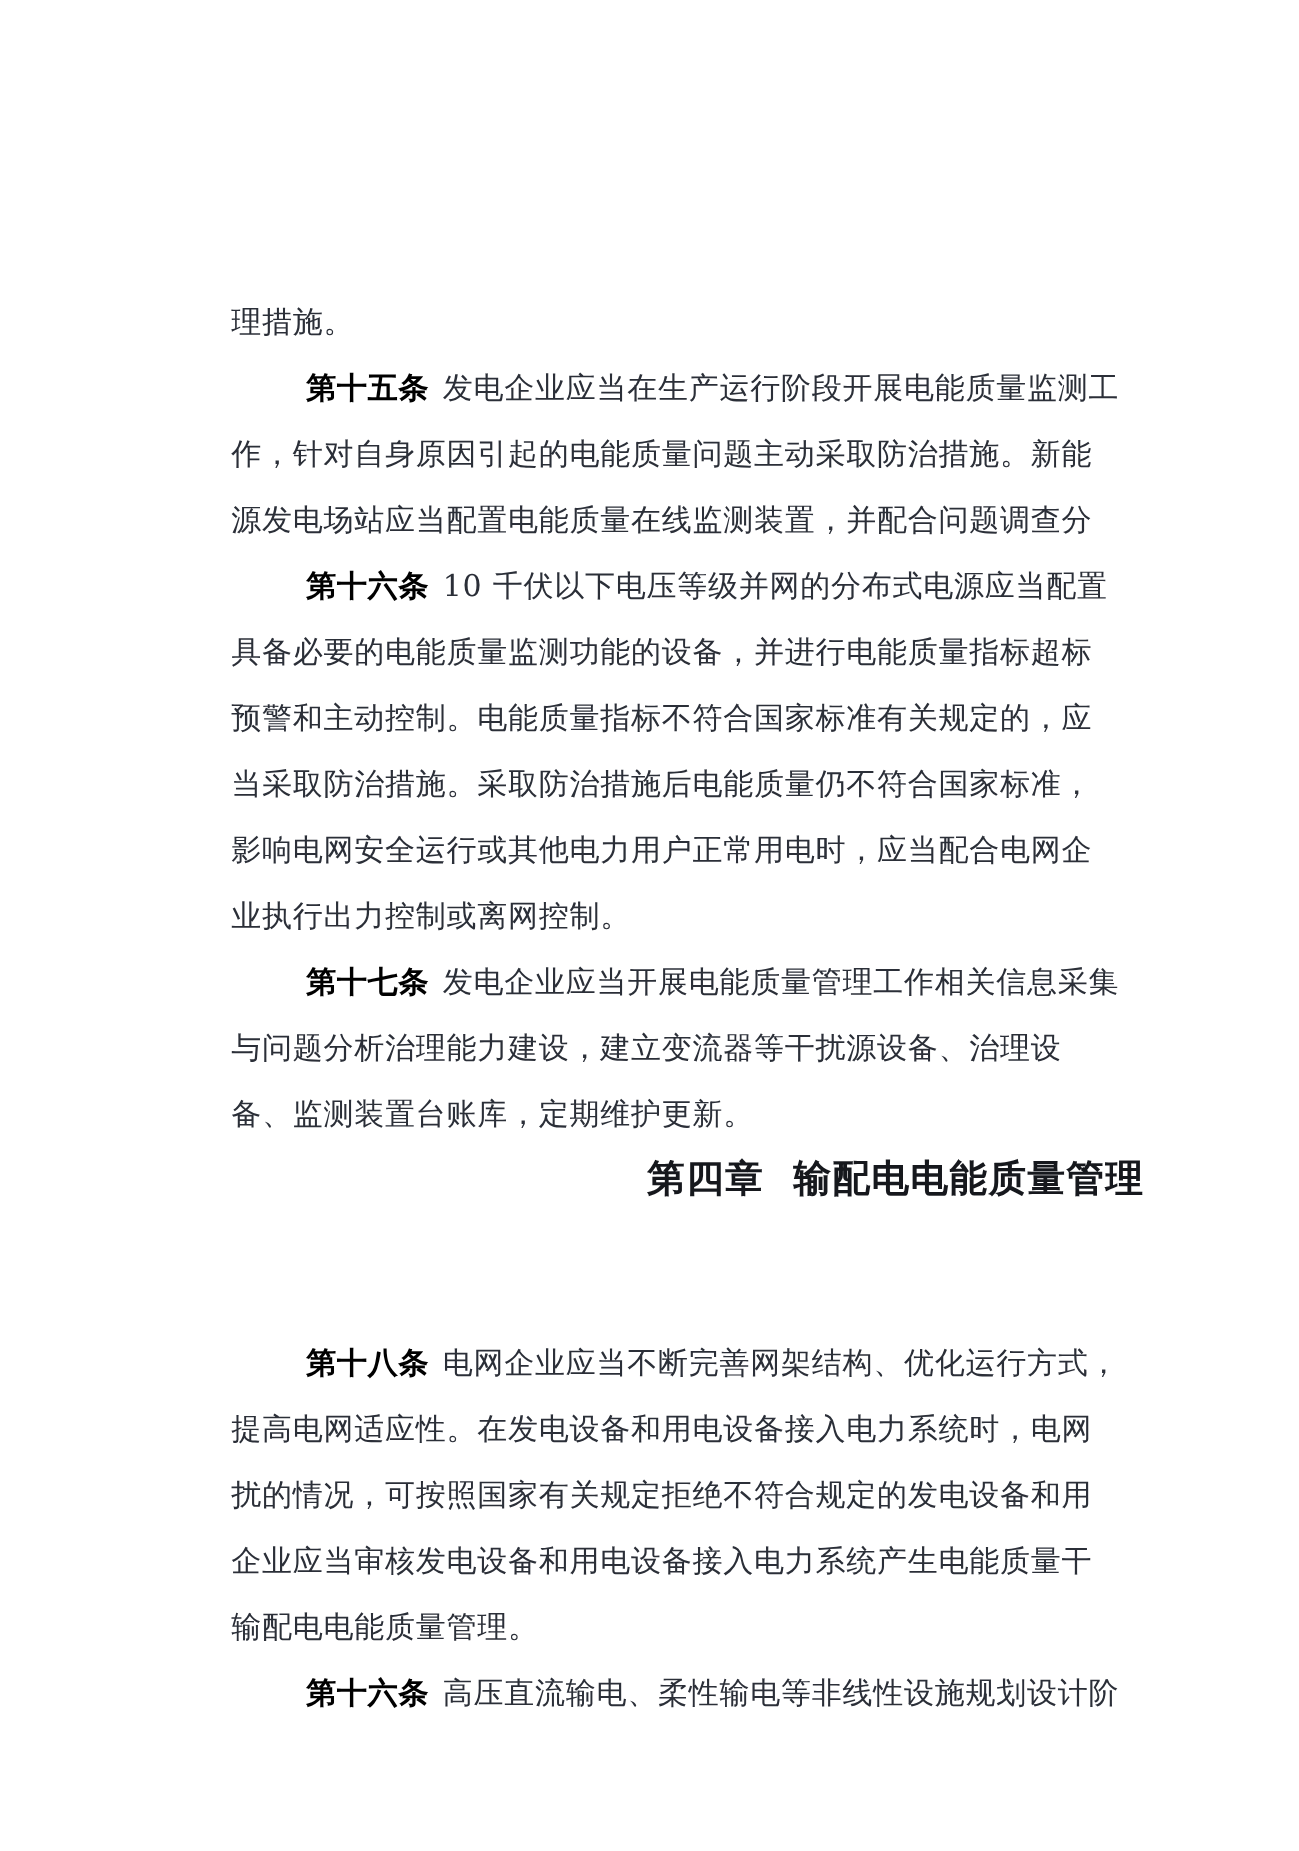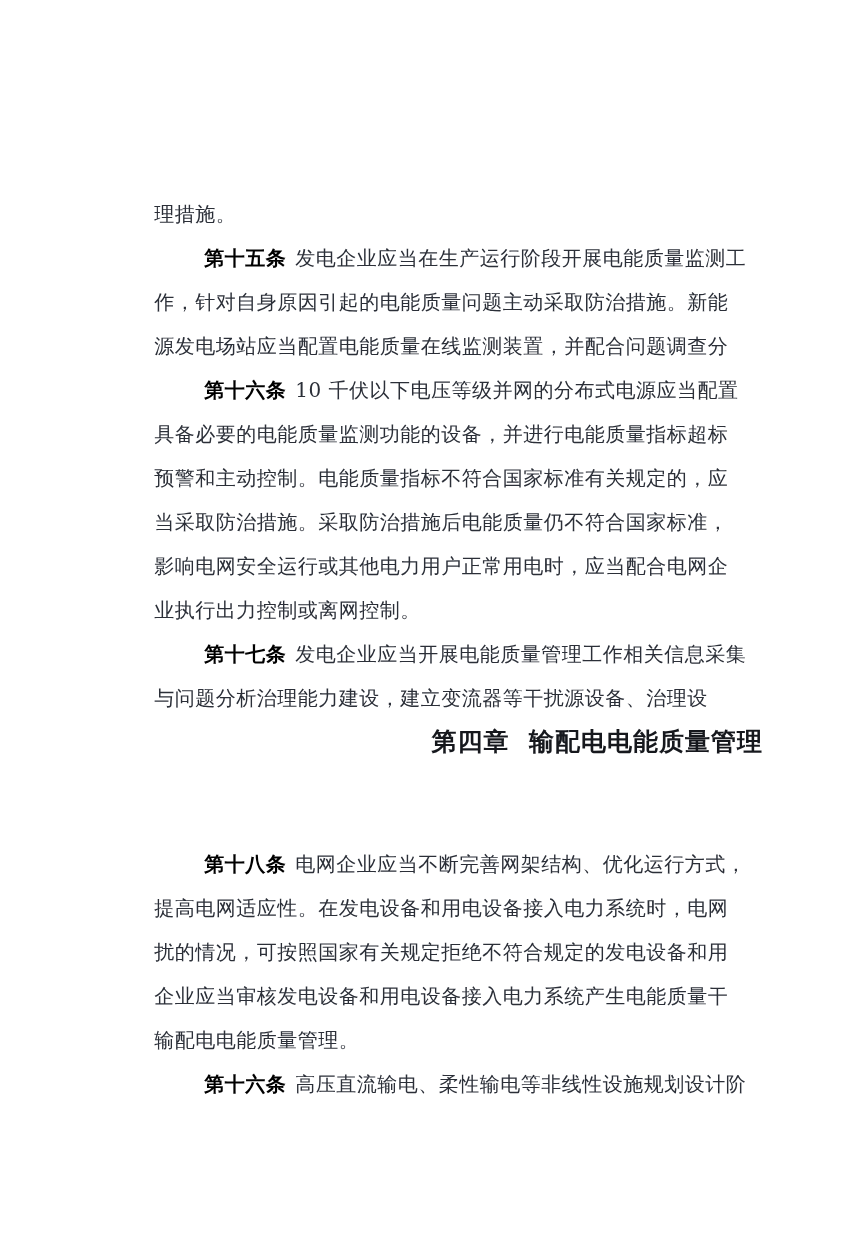--- a/index.html
+++ b/index.html
@@ -104,20 +104,23 @@
     <div class="line">
       <span>业执行出力控制或离网控制。</span>
     </div>
 
     <div class="line">
       <span class="lead-indent"></span><span class="art-label">第十七条</span><span class="gap-after-label"></span><span>发电企业应当开展电能质量管理工作相关信息采集</span>
     </div>
     <div class="line">
       <span>与问题分析治理能力建设，建立变流器等干扰源设备、治理设</span>
     </div>
+    <div class="line">
+      <span>备、监测装置台账库，定期维护更新。</span>
+    </div>
 
     <div class="spacer"></div>
 
     <div class="chapter-heading">第四章  输配电电能质量管理</div>
 
     <div class="spacer-half"></div>
 
     <div class="line">
       <span class="lead-indent"></span><span class="art-label">第十八条</span><span class="gap-after-label"></span><span>电网企业应当不断完善网架结构、优化运行方式，</span>
     </div>

